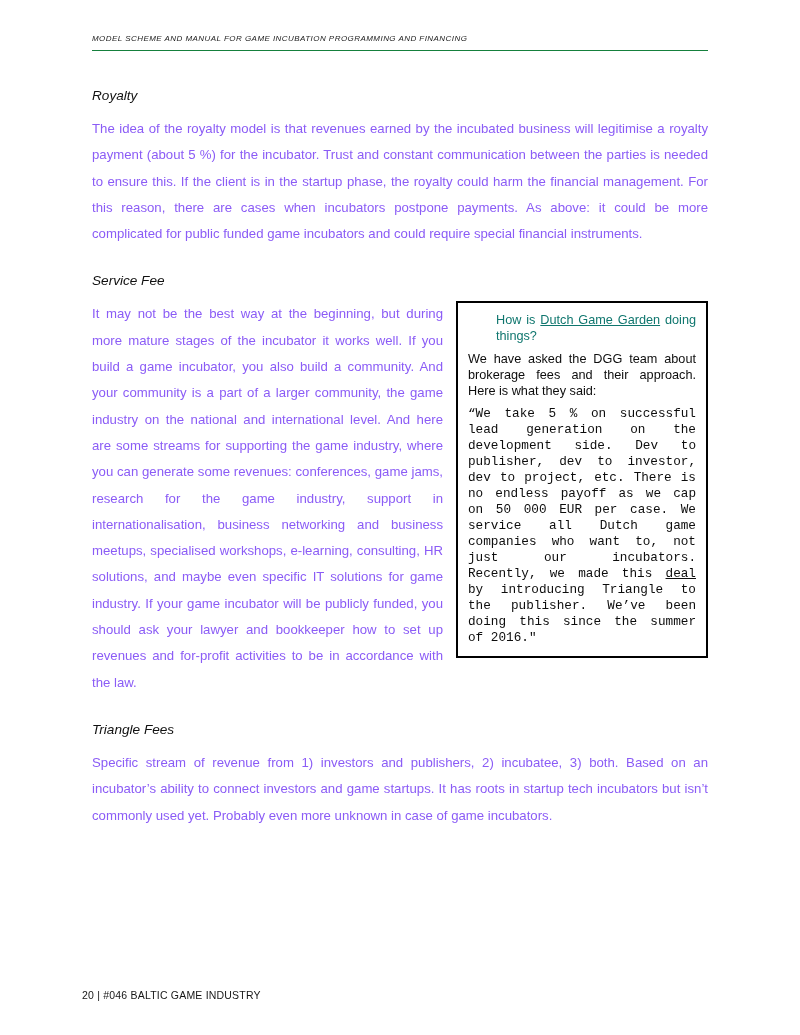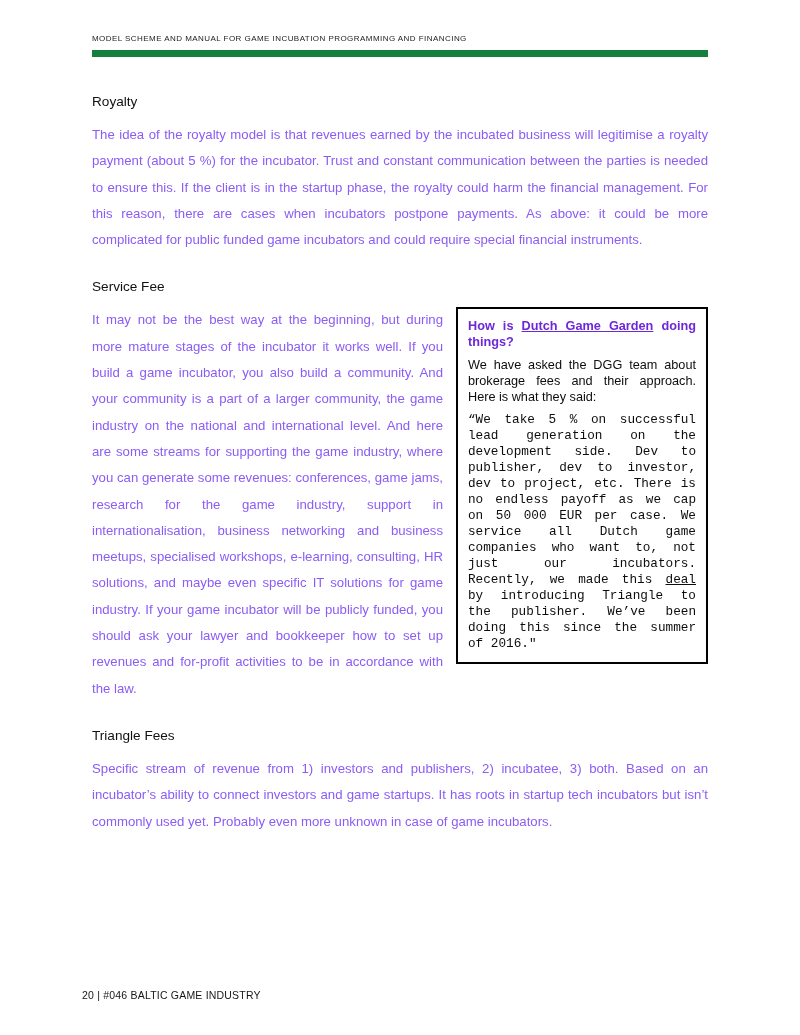--- a/index.html
+++ b/index.html
@@ -11,33 +11,35 @@
     position: relative;
     overflow: hidden;
   }
   .page {
     width: 800px; height: 1035px;
     padding: 34px 92px 0 92px;
     position: relative;
     background: #ffffff;
   }
   .page-header {
-    border-bottom: 7px solid #15803d;
+    border-bottom: 1px solid #15803d;
+    font-style: italic;
   }
   .page-header .header-text {
     font-size: 8px;
     letter-spacing: 0.45px;
     color: #222;
     padding-bottom: 7px;
     font-weight: 400;
   }
   .content {
     padding-top: 37px;
   }
   .section-heading {
+    font-style: italic;
     font-weight: 400;
     font-size: 13.6px;
     color: #111;
     margin: 26px 0 13px 0;
   }
   .content > .section-heading:first-child { margin-top: 0; }
   .body-text {
     font-size: 13.2px;
     line-height: 26.3px;
     text-align: justify;
@@ -48,26 +50,27 @@
   .callout-box {
     float: right;
     width: 252px;
     margin-left: 13px;
     margin-bottom: 8px;
     border: 2px solid #000;
     padding: 9px 10px 10px 10px;
     background: #ffffff;
   }
   .box-title {
-    font-weight: 700;
+    font-weight: 400;
     font-size: 12.7px;
     line-height: 16px;
     text-align: justify;
-    color: #6d28d9;
+    color: #0f766e;
     margin-bottom: 7px;
+    margin-left: 28px;
   }
   .box-para {
     font-size: 12.7px;
     line-height: 16px;
     text-align: justify;
     color: #0d0d0d;
     margin-bottom: 7px;
   }
   .box-para:last-child { margin-bottom: 0; font-family: Liberation Mono, monospace; }
   .box-link {

